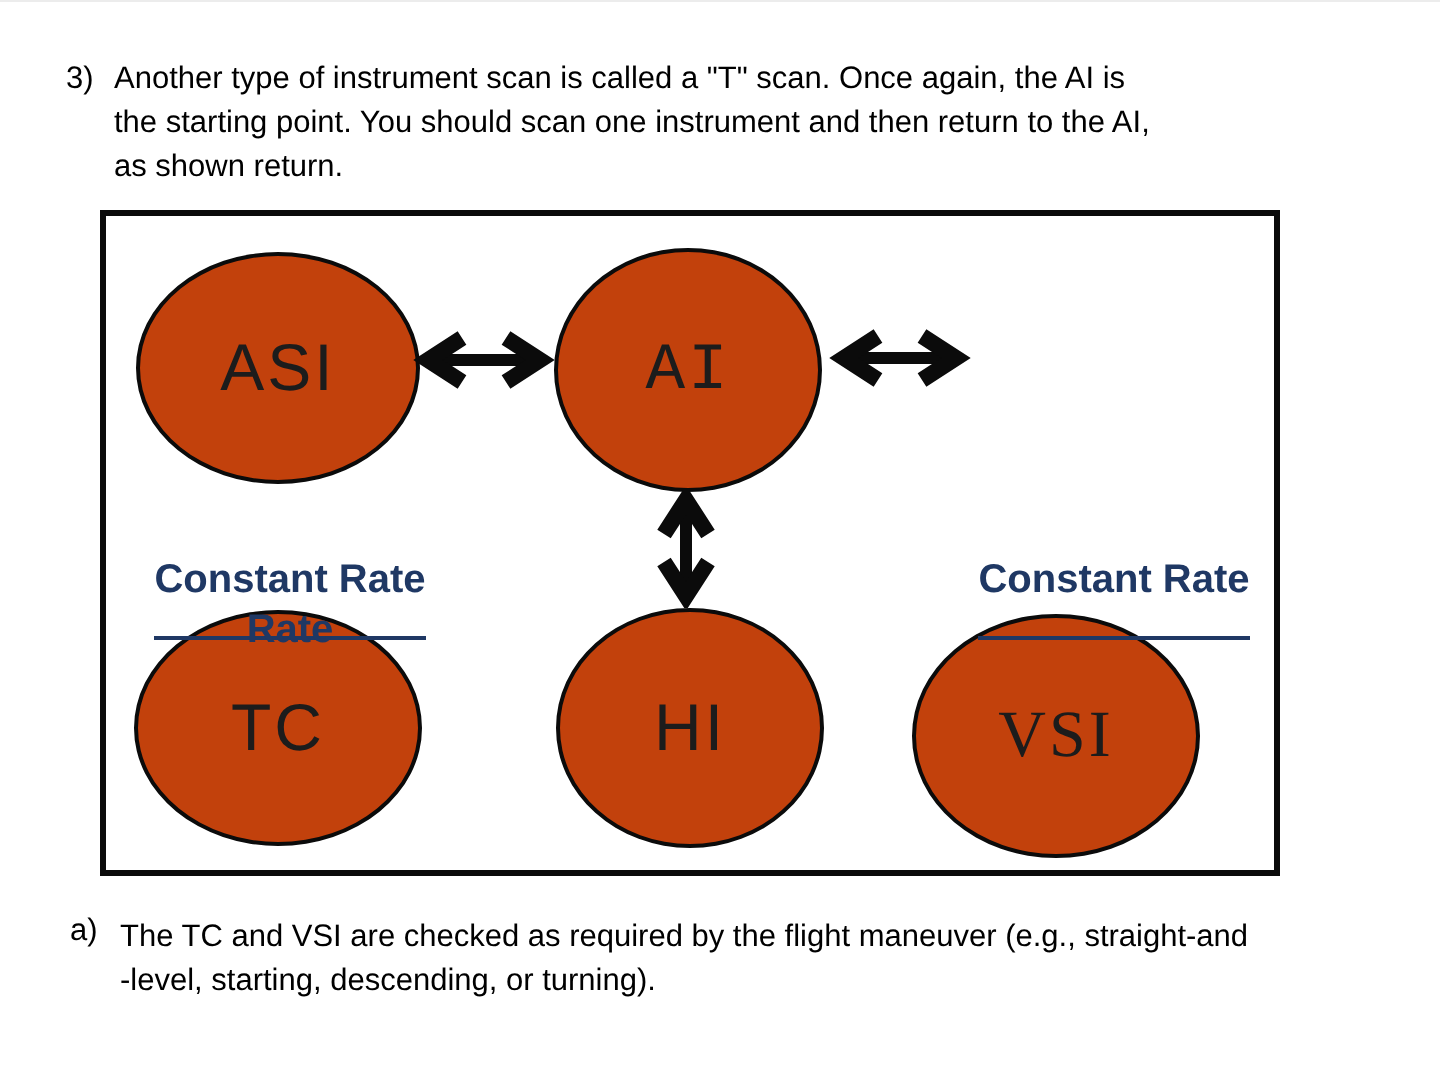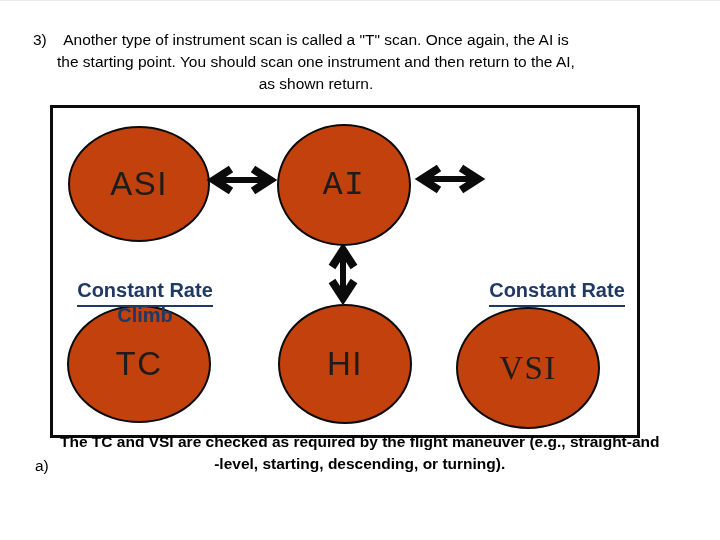--- a/index.html
+++ b/index.html
@@ -8,21 +8,20 @@
     font-family:"Liberation Sans", sans-serif; overflow:hidden;
     border-top:1px solid #ececec;
   }
   
   .para-num {
     position:absolute; font-size:15.5px; line-height:22px; color:#000;
   }
   .para-lines {
     position:absolute; font-size:15.5px; line-height:22px; color:#000;
     white-space:nowrap;
-    text-align:center;
   }
   .para-lines div { height:22px; }
 
   
   .diagram-box {
     position:absolute; left:50px; top:104px; width:590px; height:333px;
     border:3px solid #0b0b0b; box-sizing:border-box; background:#ffffff;
   }
 
   
@@ -47,21 +46,21 @@
   .arrow line, .arrow polyline { stroke:#0b0b0b; fill:none; }
 
   
   .lbl-group {
     position:absolute; width:180px; text-align:center;
     color:#1f3864; font-weight:700; font-size:20px; line-height:25px;
     z-index:5;
   }
   .lbl-left  { left:55px;  top:277px; }
   .lbl-right { left:467px; top:277px; }
-  .lbl-title span { border-bottom:2.5px solid #1f3864; padding-bottom:4px; }
+  .lbl-title span { border-bottom:2.5px solid #1f3864; padding-bottom:17px; }
 </style>
 </head>
 <body>
 
 <div class="slide">
 
   <div class="para-num" style="left:33px; top:28px;">3)</div>
   <div class="para-lines" style="left:57px; top:28px;">
     <div>Another type of instrument scan is called a "T" scan. Once again, the AI is</div>
     <div>the starting point. You should scan one instrument and then return to the AI,</div>
@@ -106,27 +105,27 @@
       <line x1="15" y1="11" x2="15" y2="49" stroke-width="6"></line>
       <polyline points="4,23 15,6 26,23" stroke-width="8"></polyline>
       <polyline points="4,37 15,54 26,37" stroke-width="8"></polyline>
     </svg>
   </div>
 
   <div class="lbl-group lbl-left">
     <div class="lbl-title">
       <span>Constant Rate</span>
     </div>
-    <div class="lbl-sub">Climb</div>
+    <div class="lbl-sub">Rate</div>
   </div>
   <div class="lbl-group lbl-right">
     <div class="lbl-title">
       <span>Constant Rate</span>
     </div>
   </div>
 
   <div class="para-num" style="left:35px; top:454px;">a)</div>
-  <div class="para-lines" style="left:60px; top:430px;font-weight:bold;">
+  <div class="para-lines" style="left:60px; top:457px;">
     <div>The TC and VSI are checked as required by the flight maneuver (e.g., straight-and</div>
     <div>-level, starting, descending, or turning).</div>
   </div>
 
 </div>
 
 </body></html>

